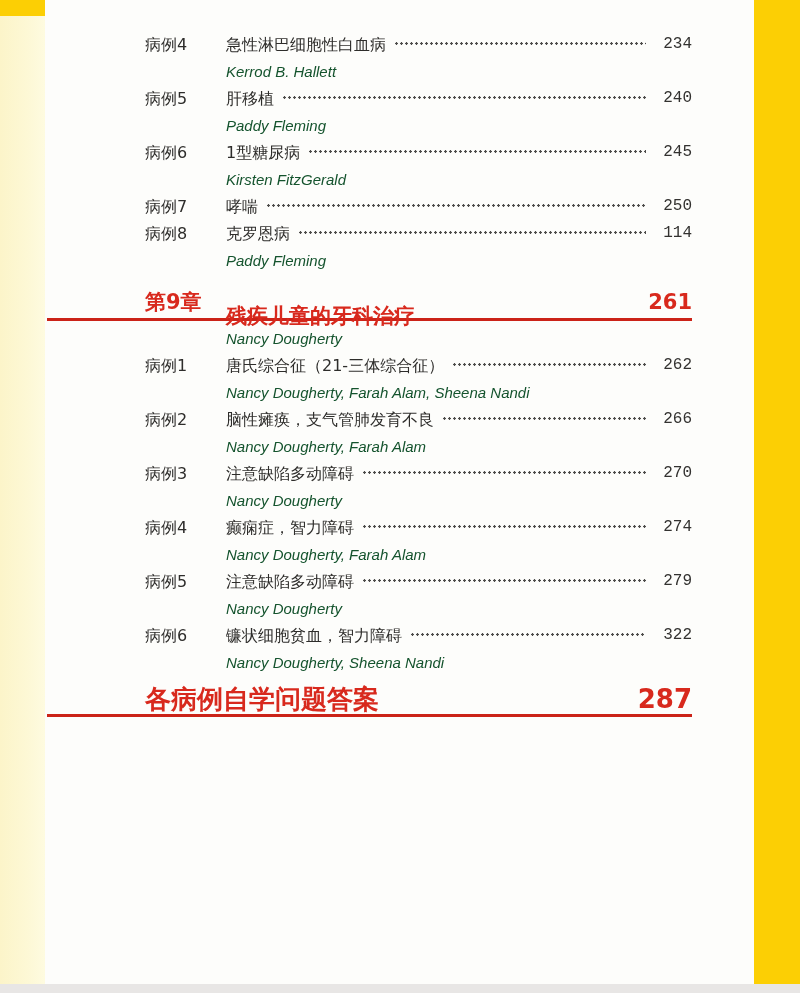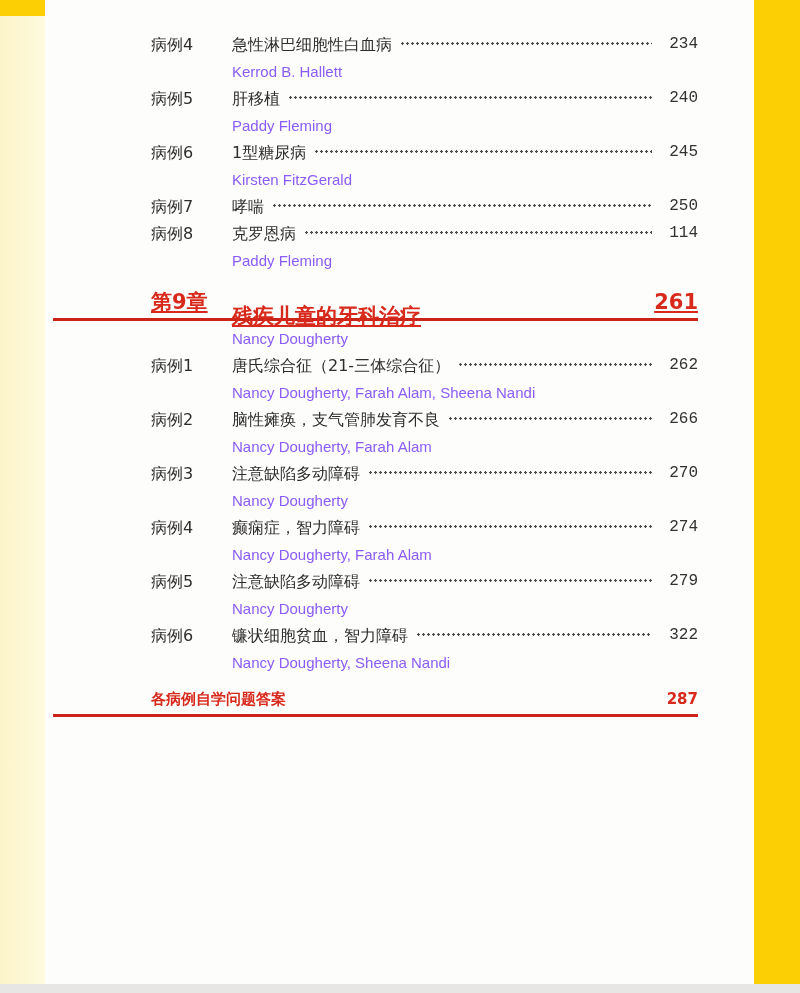--- a/index.html
+++ b/index.html
@@ -34,21 +34,21 @@
     background: #FCCF04;
   }
   .strip-gray-bottom {
     position: absolute; left: 0; top: 984px;
     width: 800px; height: 9px;
     background: #E8E6E5;
   }
   
   .toc {
     position: absolute;
-    left: 50px;
+    left: 44px;
     top: 31px;
     width: 710px;
     color: #2E2D2B;
     font-size: 16px;
   }
   .row {
     height: 27px;
     line-height: 27px;
     white-space: nowrap;
   }
@@ -73,55 +73,55 @@
   }
   .page-num {
     min-width: 34px;
     text-align: right;
     color: #333230;
     flex-shrink: 0;
     font-family: Liberation Mono, monospace;
   }
   .author-row {
     padding-left: 182px;
+    font-style: italic;
     font-size: 15px;
-    color: #8b5cf6;
+    color: #14532d;
     font-family: "Liberation Sans", "DejaVu Sans", sans-serif;
   }
   .chapter-row {
     display: flex;
     margin-top: 12px;
     height: 32px;
     line-height: 32px;
     padding-left: 101px;
     padding-right: 62px;
     font-size: 21px;
     font-weight: bold;
     color: #D8291D;
     white-space: nowrap;
-    text-decoration: underline;
   }
   .chapter-label { width: 81px; flex-shrink: 0; }
   .chapter-title { flex: 1; margin-top: 14px; }
   .chapter-page { text-align: right; flex-shrink: 0; margin-left: 44px; }
   .red-rule {
     margin-left: 3px;
     width: 645px;
     height: 3px;
     background: #CB2318;
   }
   .editor-row { margin-top: 4px; }
   .answers-row {
     display: flex;
     margin-top: 8px;
     height: 30px;
     line-height: 30px;
     padding-left: 101px;
     padding-right: 62px;
-    font-size: 15px;
+    font-size: 26px;
     font-weight: bold;
     color: #D8291D;
     white-space: nowrap;
   }
   .answers-title { flex: 1; }
   .answers-page { text-align: right; flex-shrink: 0; }
 </style>
 </head>
 <body>
 

